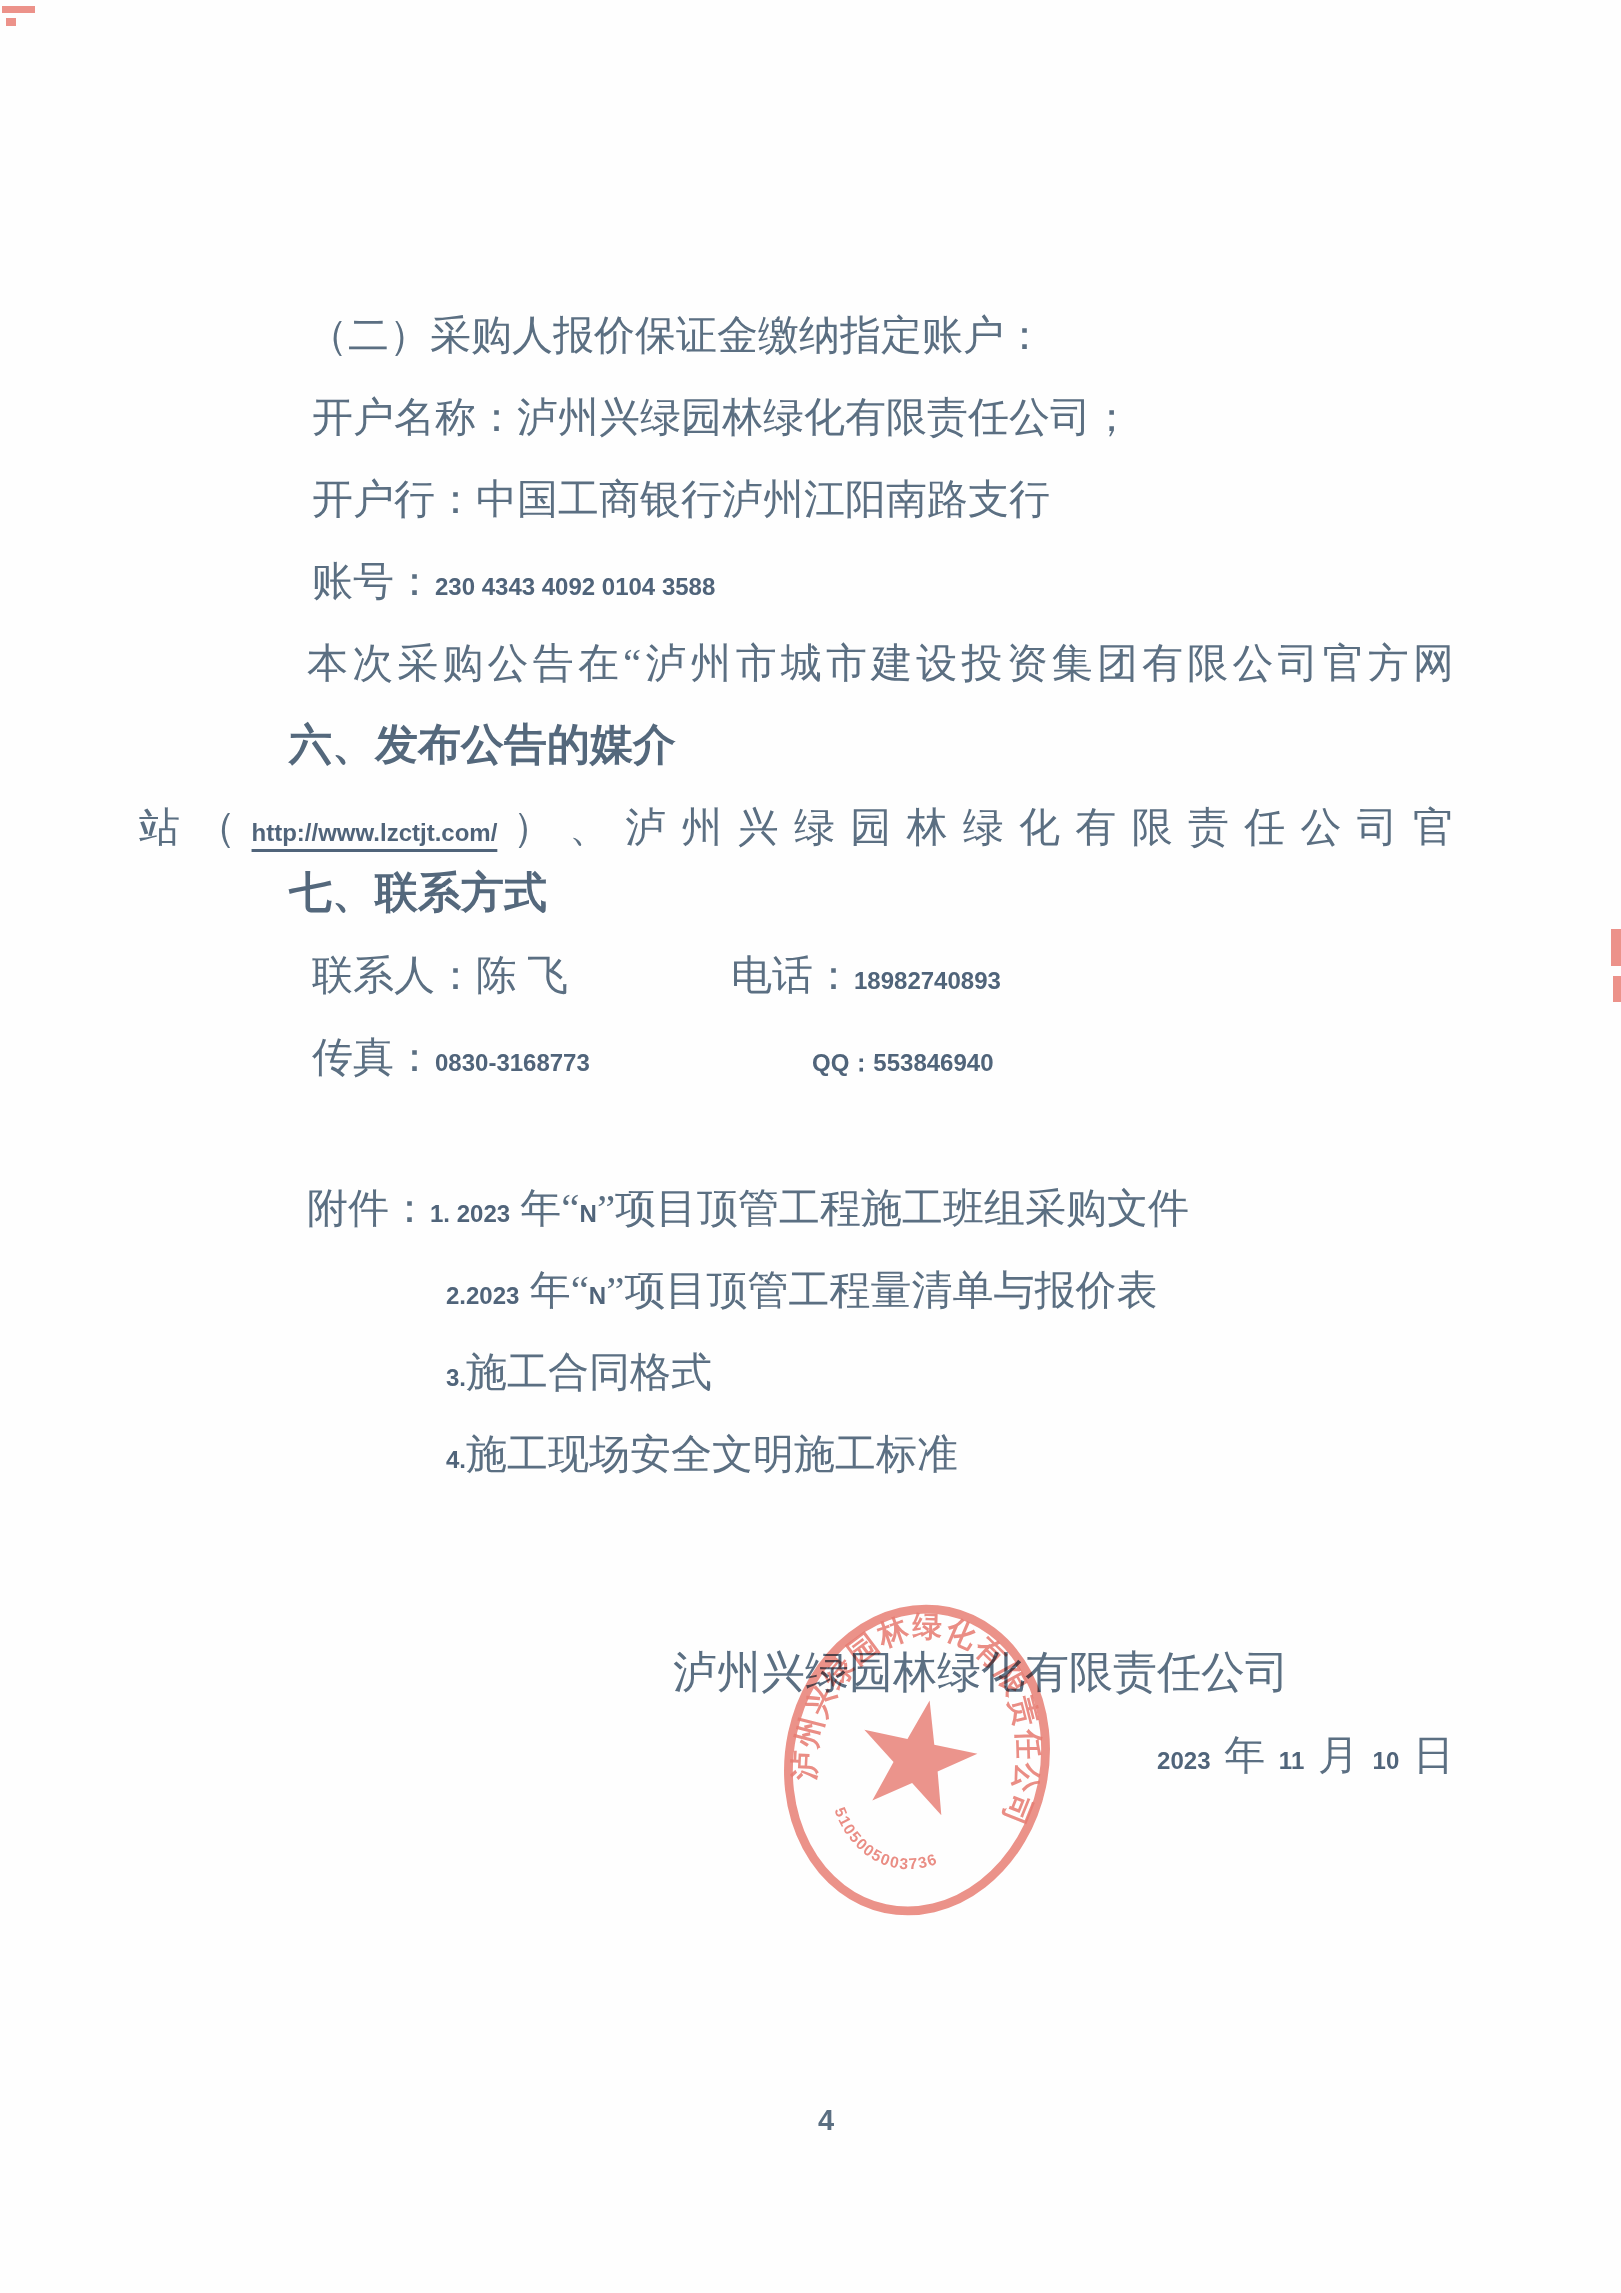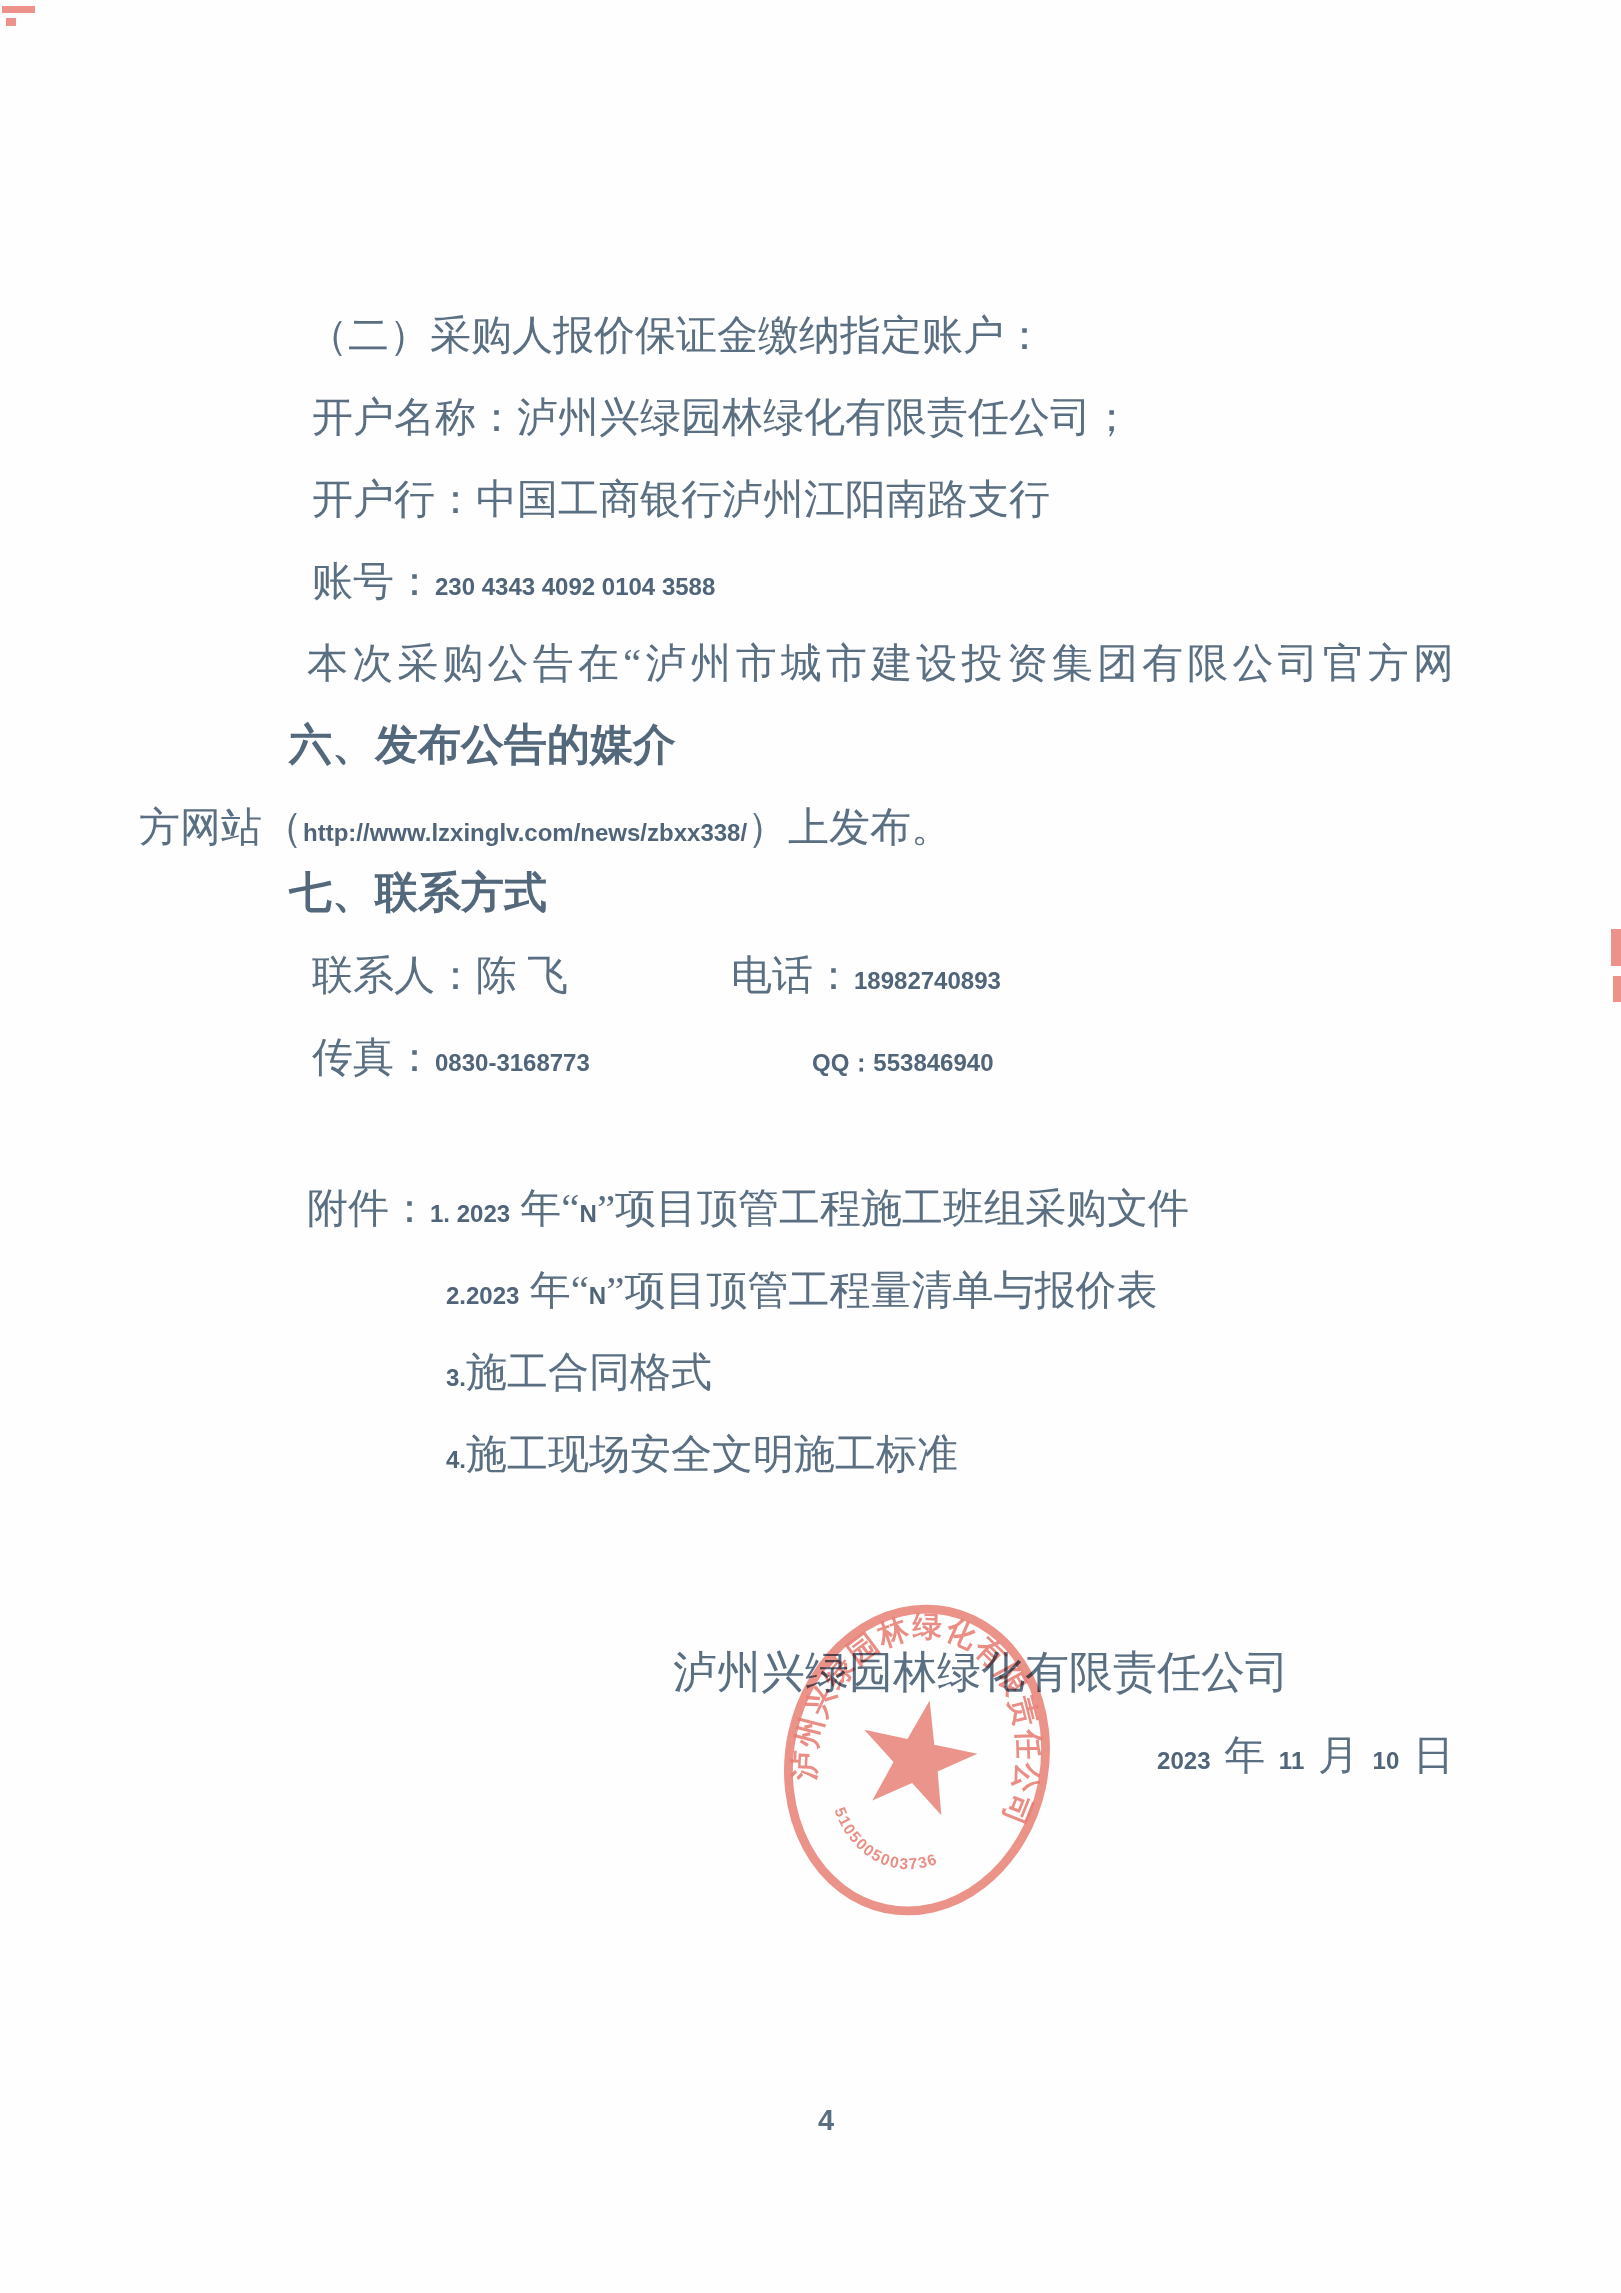--- a/index.html
+++ b/index.html
@@ -97,23 +97,23 @@
 
     <div class="line ind-body">开户行：中国工商银行泸州江阳南路支行</div>
 
     <div class="line ind-body"><span>账号：</span><span class="num">230 4343 4092 0104 3588</span>
     </div>
 
     <div class="line jline first">本次采购公告在“泸州市城市建设投资集团有限公司官方网</div>
 
     <div class="line ind-head heading">六、发布公告的媒介</div>
 
+    <div class="line jline"><span>站（</span><span class="url underlined">http://www.lzctjt.com/</span><span>）、泸州兴绿园林绿化有限责任公司官</span>
+    </div>
 
-    <div class="line"><span>方网站（</span><span class="url">http://www.lzxinglv.com/news/zbxx338/</span><span>）上发布。</span>
-    </div>
 
     <div class="line ind-head heading" style="margin-top:-15.7px">七、联系方式</div>
 
     <div class="line ind-body contact-row">
       <span class="cell-a"><span>联系人：</span><span>陈 飞</span></span>
       <span class="cell-b"><span>电话：</span><span class="num">18982740893</span></span>
     </div>
 
     <div class="line ind-body contact-row fax">
       <span class="cell-a"><span>传真：</span><span class="num">0830-3168773</span></span>

